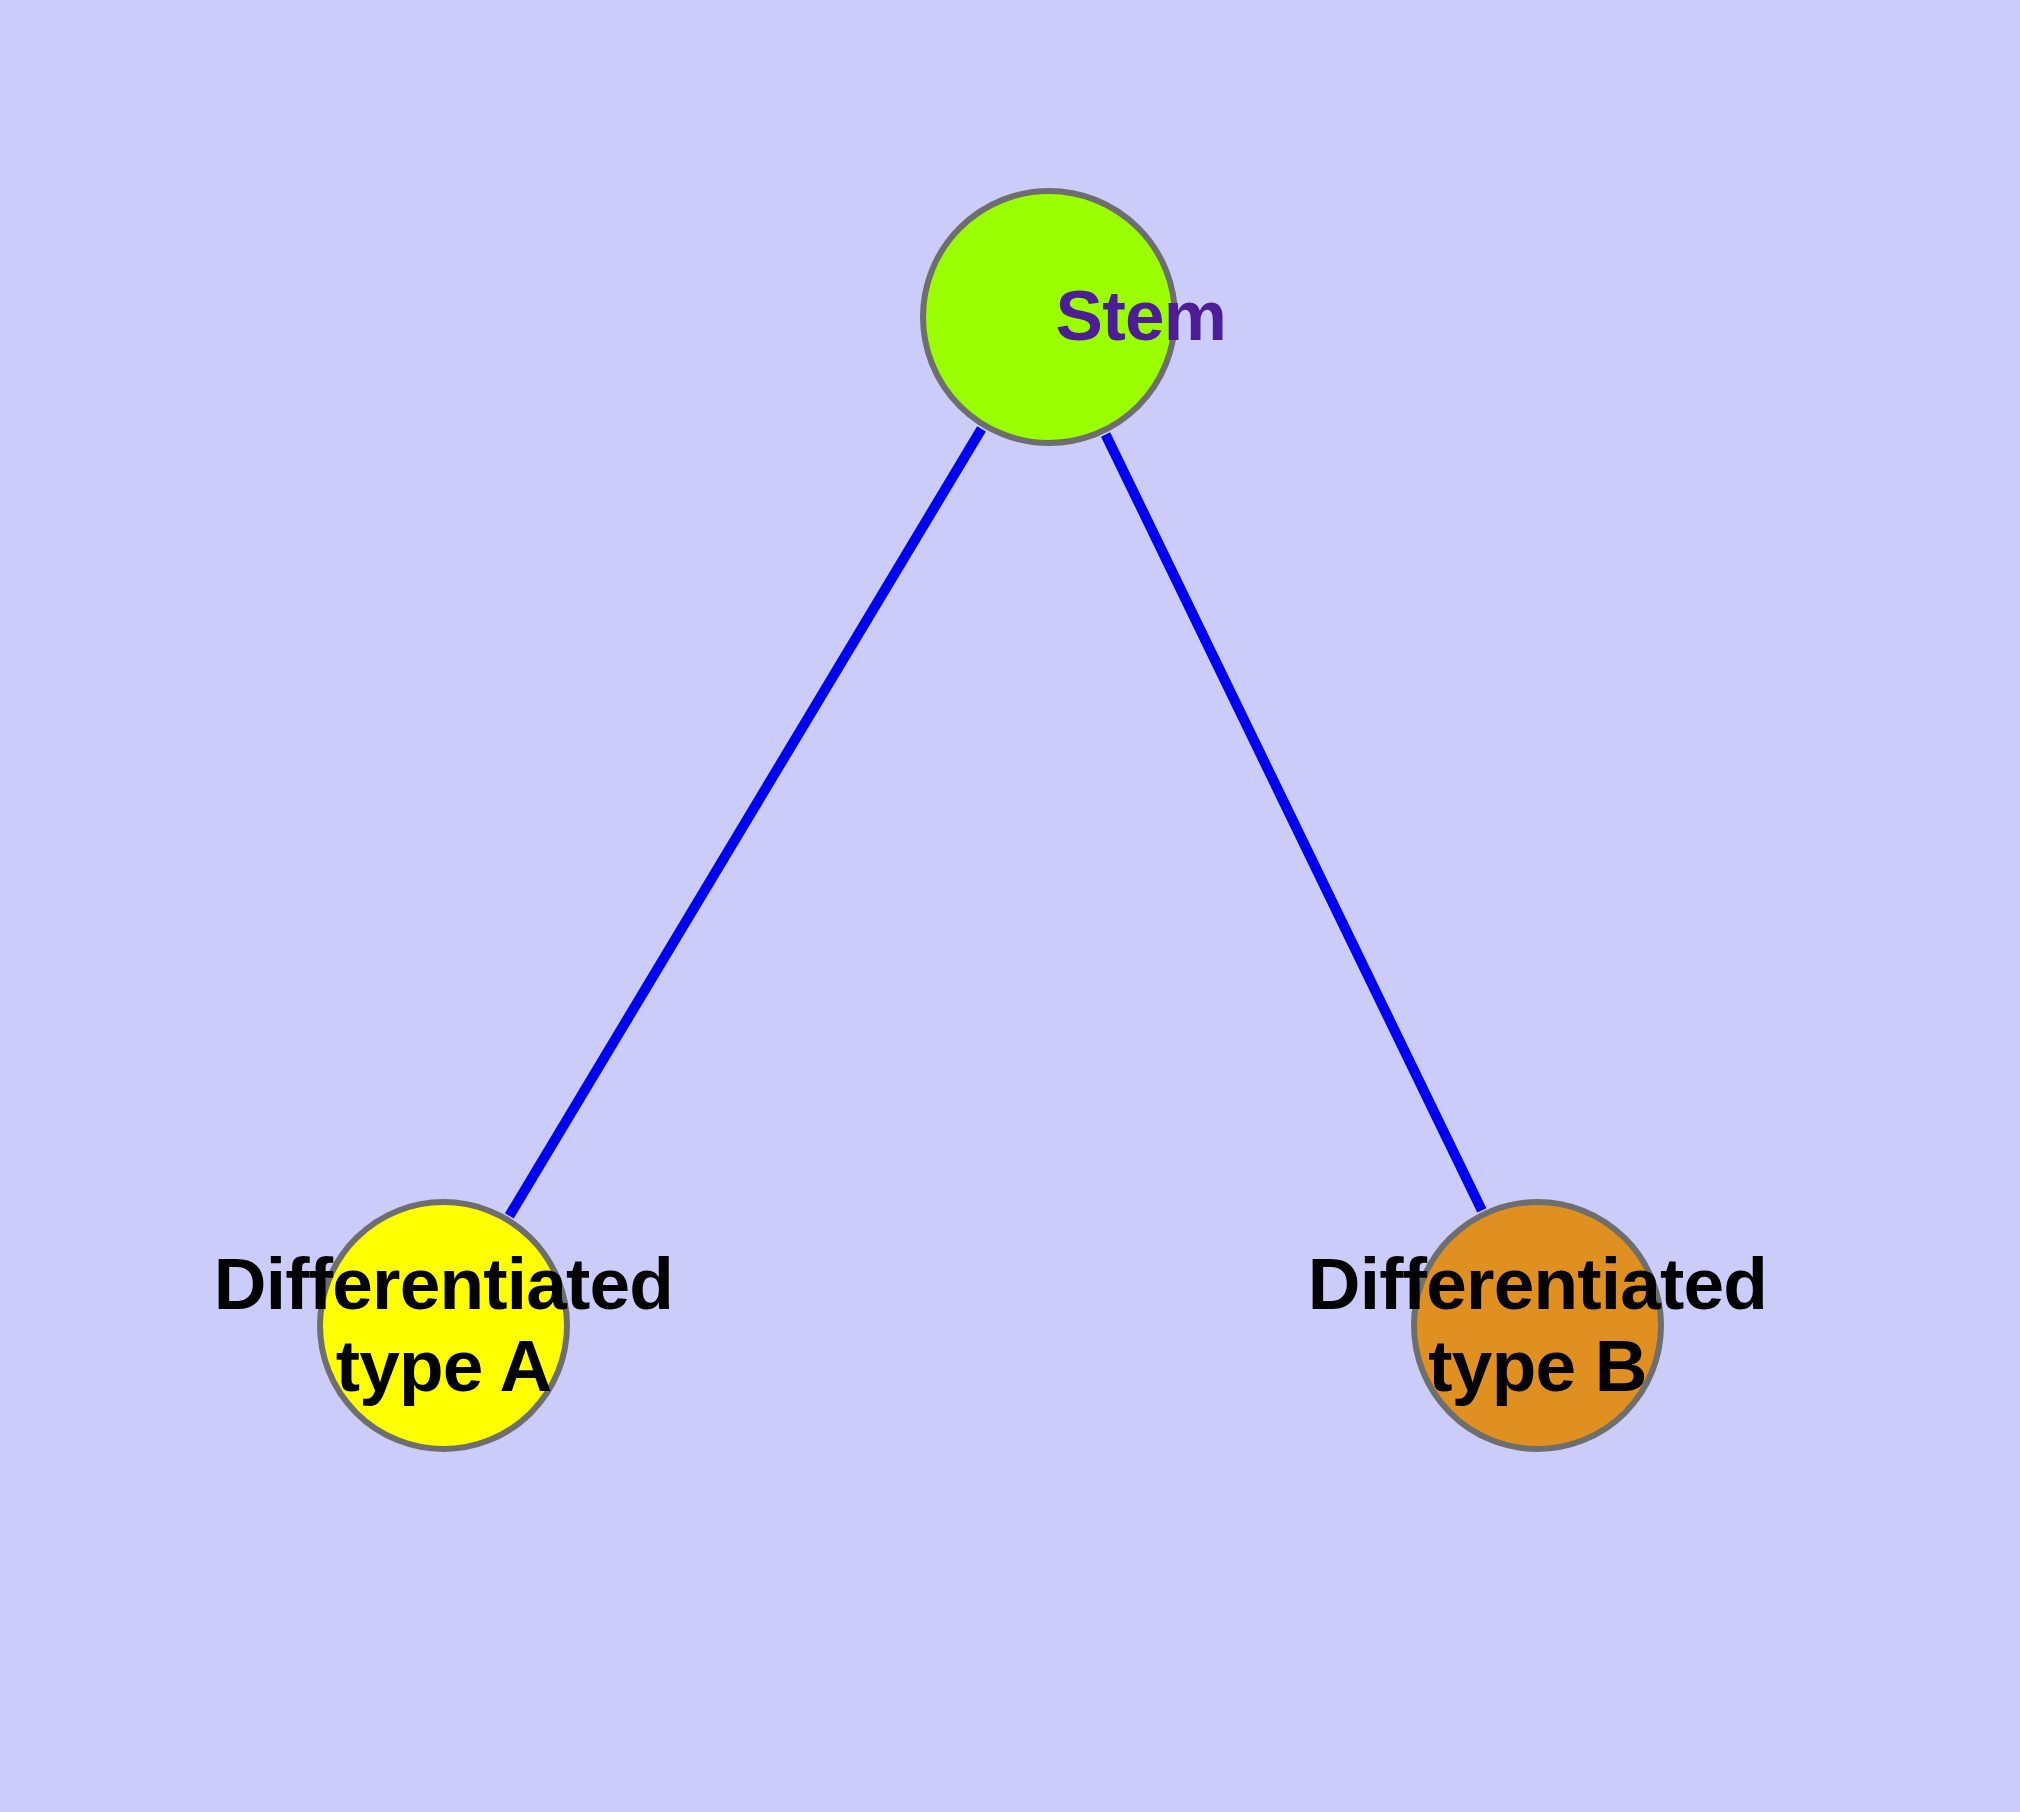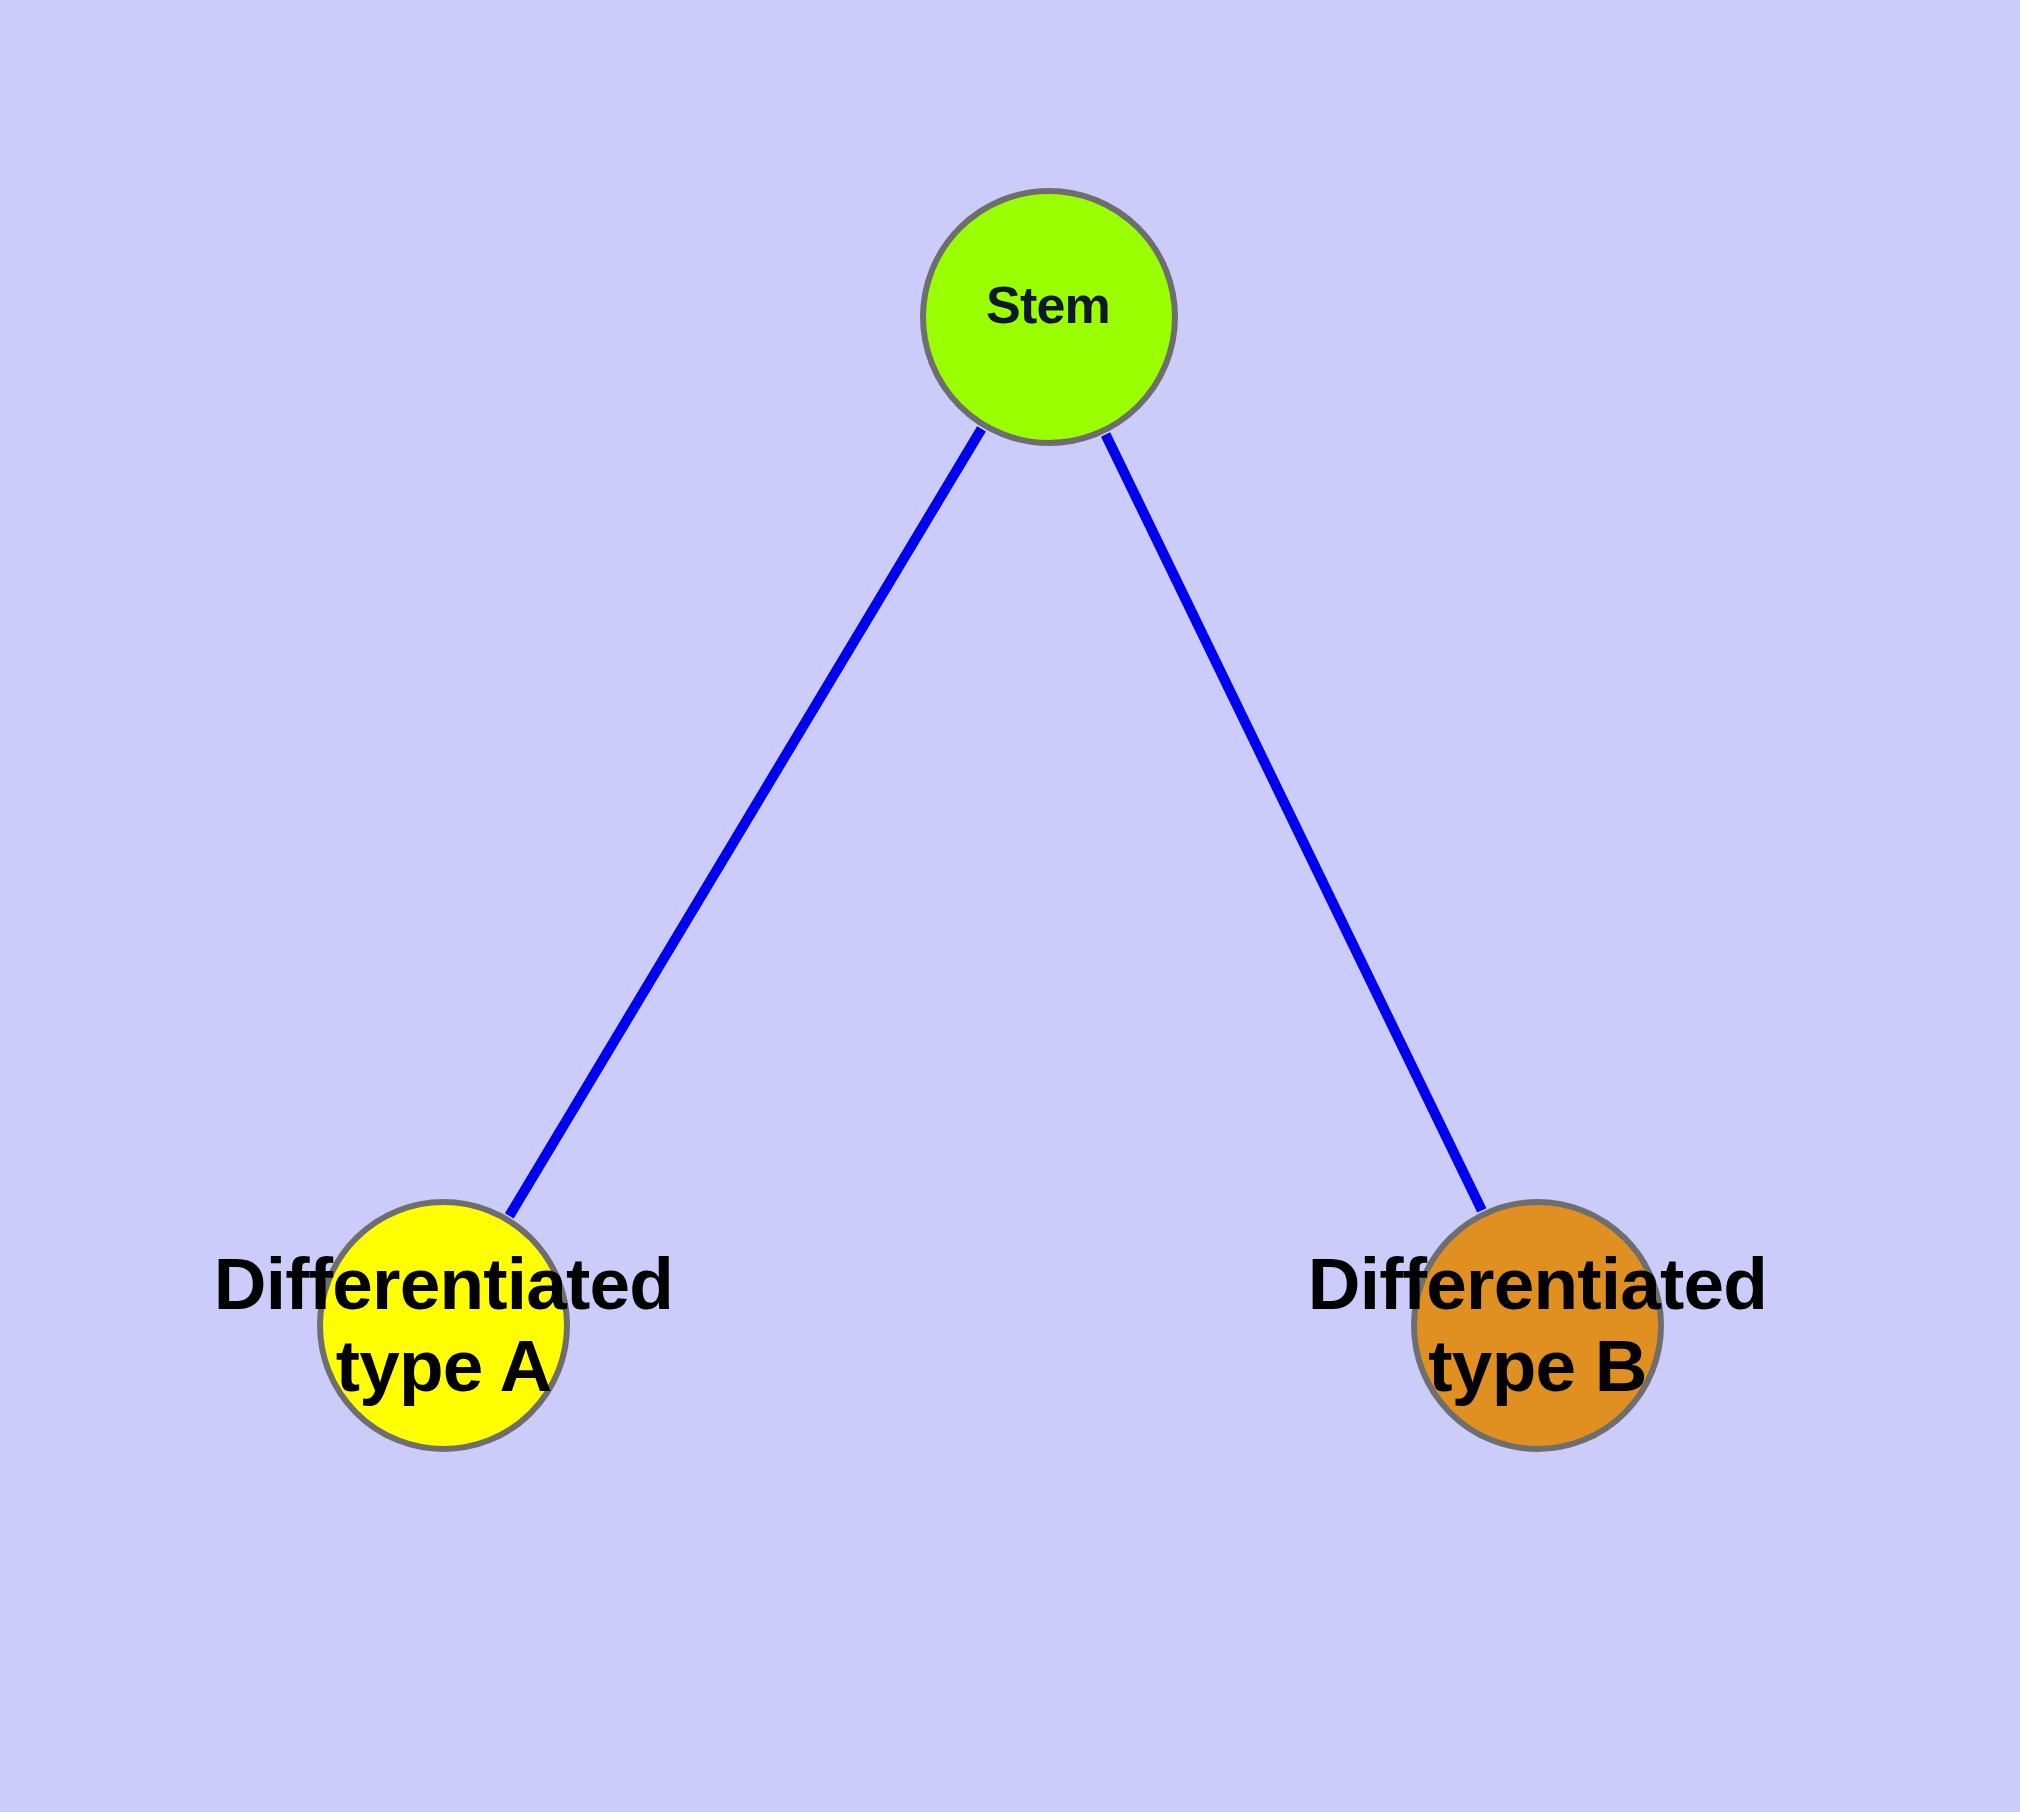--- a/index.html
+++ b/index.html
@@ -46,21 +46,21 @@
 
   <svg id="edge-layer" viewBox="0 0 2384 2138" xmlns="http://www.w3.org/2000/svg">
     <g id="edges">
         <line x1="1157.767653664161" y1="506.0539105597318" x2="600.6888590695565" y2="1434.5185682174058" stroke="#0000ee" stroke-width="12" stroke-linecap="butt"></line>
         <line x1="1304.188977013588" y1="512.5699872550601" x2="1748.1198991620013" y2="1428.1294280810773" stroke="#0000ee" stroke-width="12" stroke-linecap="butt"></line>
       </g>
   </svg>
 
   <div id="nodes">
       <div class="node" style="left: 920px; top: 188px; width: 258px; height: 258px; background: rgb(154, 255, 0); border-color: rgb(110, 110, 110);"></div>
-      <div class="node-label" style="font-size: 52px; width: 356px; left: 870px; top: 276px; color: #0f172a;">Stem</div>
+      <div class="node-label" style="font-size: 71px; width: 356px; left: 870px; top: 276px; color: #4c1d95; text-align: right;">Stem</div>
       <div class="node" style="left: 317px; top: 1199px; width: 253px; height: 253px; background: rgb(255, 255, 0); border-color: rgb(110, 110, 110);"></div>
       <div class="node-label" style="font-size: 73px; width: 593px; left: 147px; top: 1243px; color: rgb(0, 0, 0);">Differentiated
 type A</div>
       <div class="node" style="left: 1411px; top: 1199px; width: 253px; height: 253px; background: rgb(224, 144, 32); border-color: rgb(110, 110, 110);"></div>
       <div class="node-label" style="font-size: 73px; width: 593px; left: 1241px; top: 1243px; color: rgb(0, 0, 0);">Differentiated
 type B</div>
     </div>
 
 </div>
 

